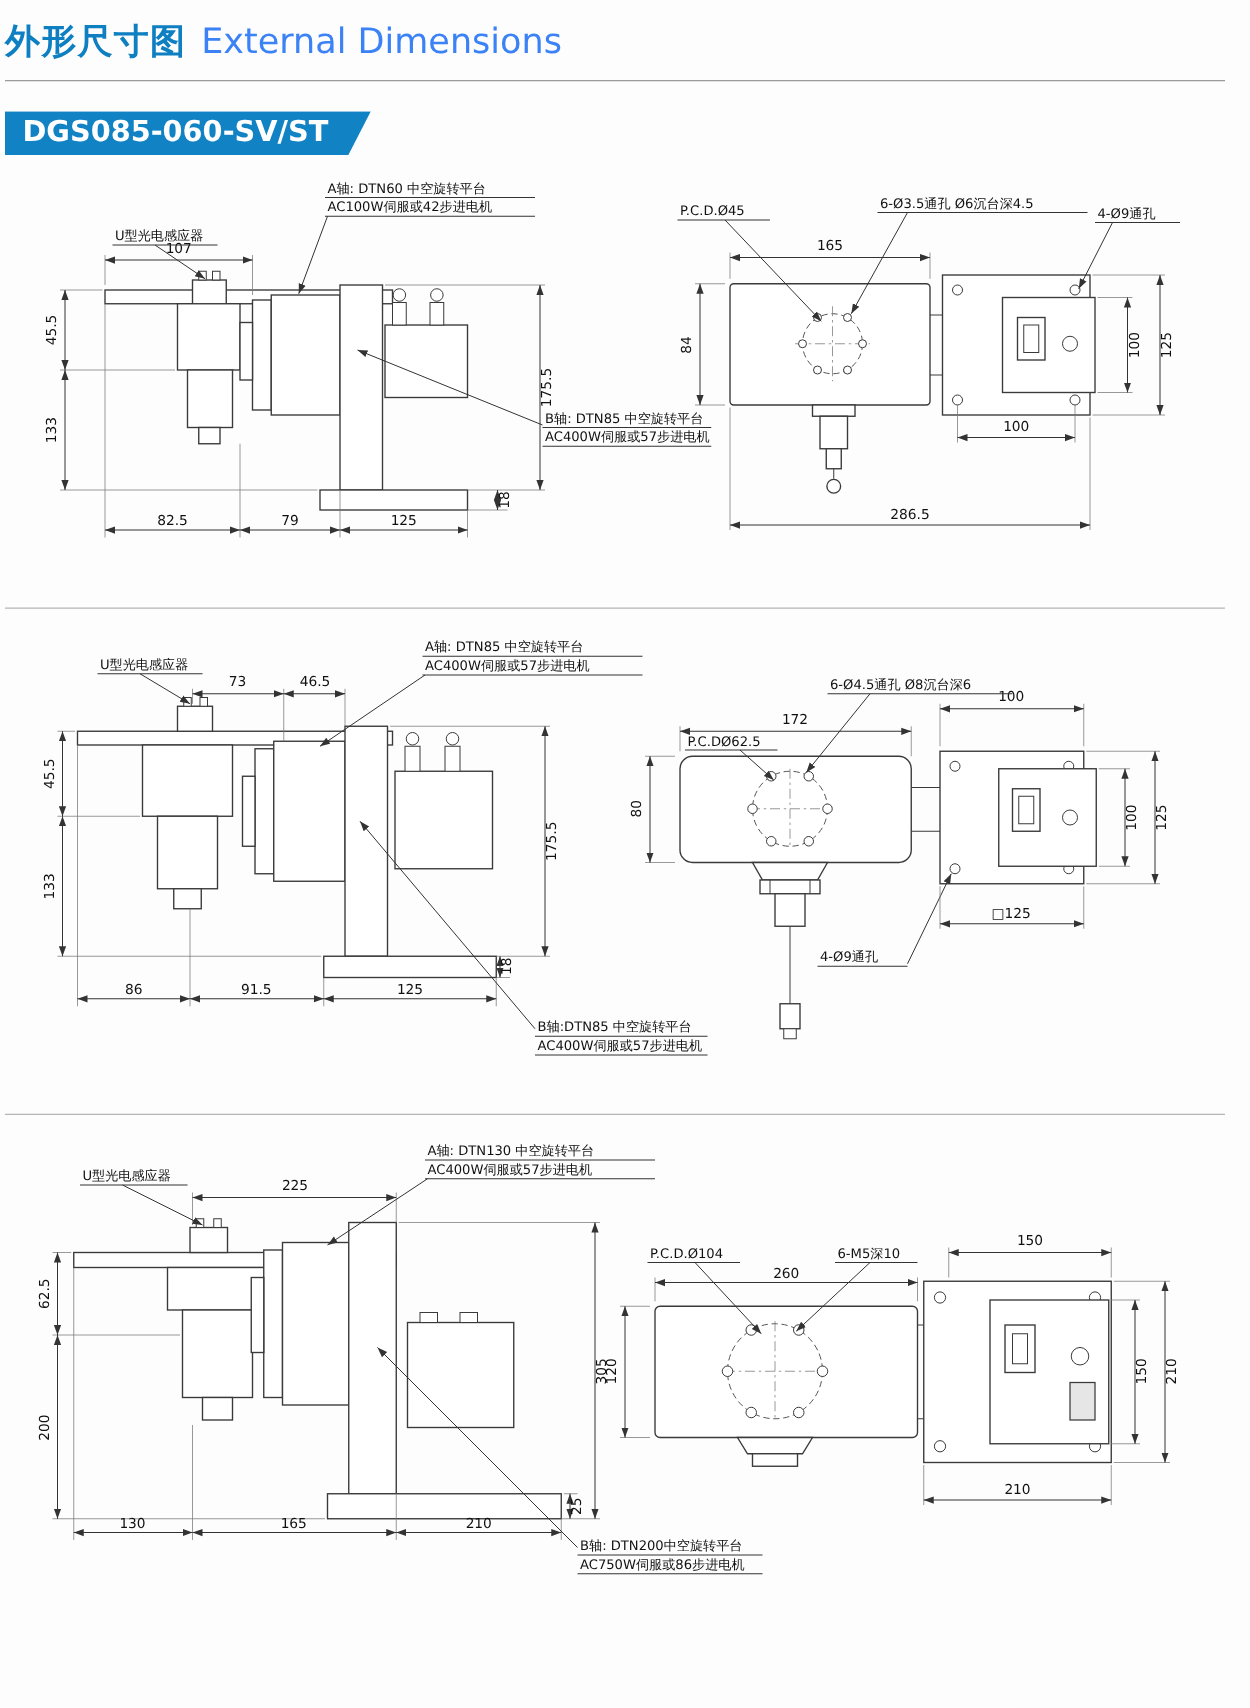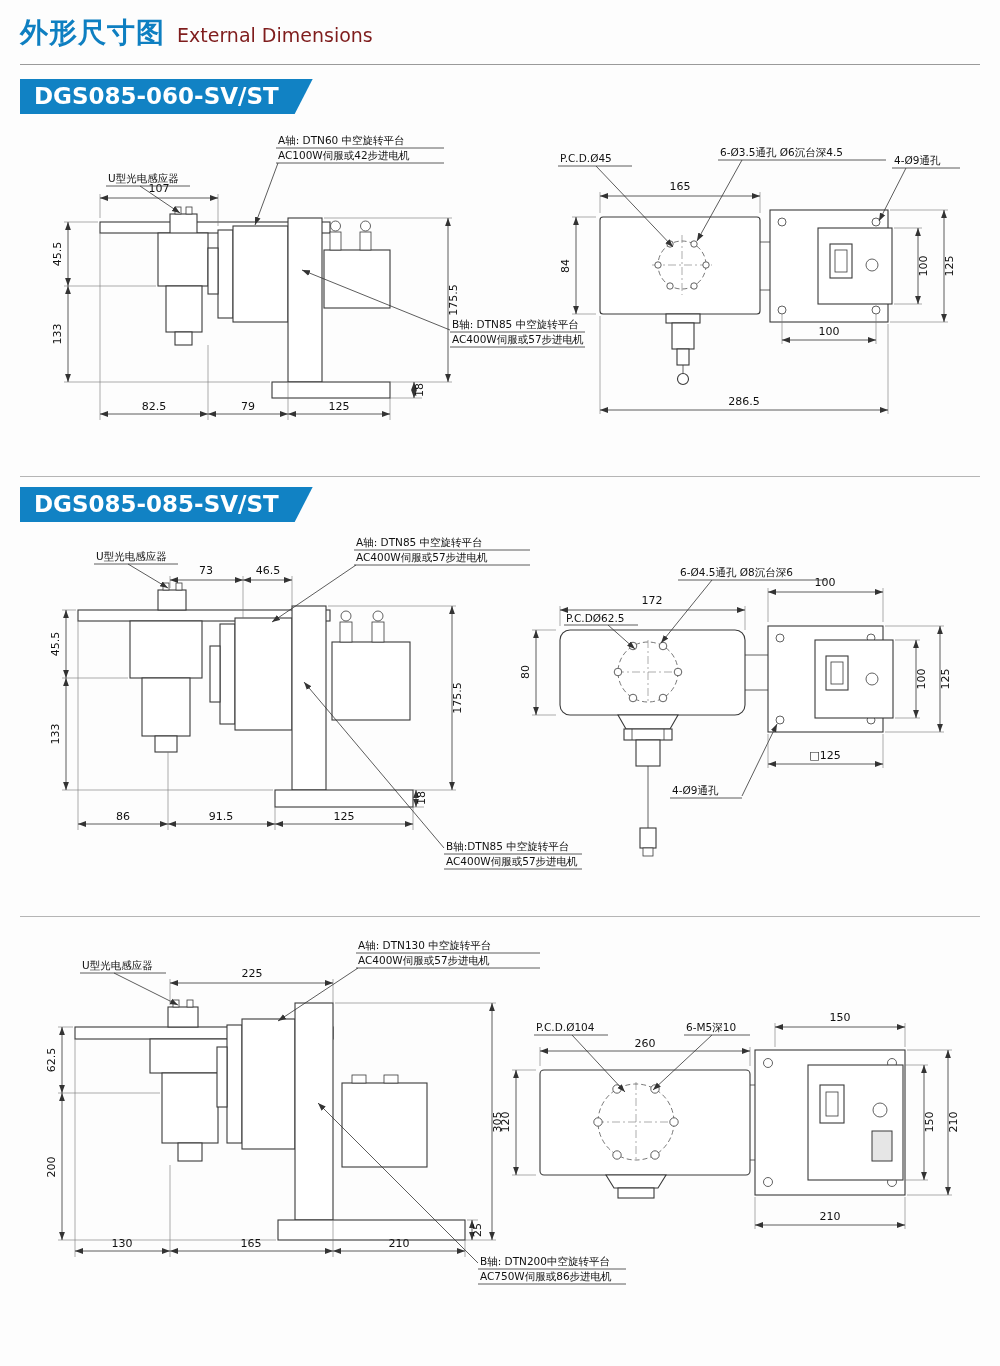--- a/index.html
+++ b/index.html
@@ -1,23 +1,23 @@
 <!DOCTYPE html>
 <html><head>
 <meta charset="utf-8">
 <style>
   html,body { margin:0; padding:0; background:#fff; }
   body { font-family:"DejaVu Sans", sans-serif; color:#111; }
-  .page { width:1000px; min-height:1366px; box-sizing:border-box; padding:14px 20px 10px 20px; background:#fdfdfd; }
+  .page { width:1000px; min-height:1366px; box-sizing:border-box; padding:14px 20px 10px 4px; background:#fdfdfd; }
 
   .page-header { display:flex; align-items:baseline; gap:12px; border-bottom:1px solid #9a9a9a; padding-bottom:12px; }
   .title-zh { font-size:28px; font-weight:bold; color:#0e7fc1; letter-spacing:1px; }
-  .title-en { font-size:19px; font-weight:500; color:#7f1d1d; }
-
-  .section { margin-top:14px; }
+  .title-en { font-size:28px; font-weight:500; color:#3b82f6; }
+
+  .section { margin-top:24px; }
   .section + .section { margin-top:34px; border-top:1px solid #b5b5b5; padding-top:10px; }
 
   .band {
     display:inline-block;
     background:#1182c4;
     color:#fff;
     font-size:23px;
     font-weight:bold;
     padding:4px 34px 5px 14px;
     min-width:235px;
@@ -207,23 +207,20 @@
           <line class="ext" x1="580" y1="194" x2="580" y2="292"></line>
             <line class="ext" x1="868" y1="202" x2="868" y2="292"></line>
           <line class="dl" x1="580" y1="288" x2="868" y2="288"></line>
           <text class="dim" x="724" y="283">286.5</text>
         </g>
       </svg>
     </div>
   </div>
 
   <div class="section">
-    <div class="band">
-      <span>DGS085-085-SV/ST</span>
-    </div>
     <div class="drawing-area">
       <svg width="960" height="352" viewBox="0 0 960 352">
 
         <g>
           <rect class="outline" x="58" y="80" width="252" height="11"></rect>
           <rect class="outline" x="138" y="60" width="28" height="20"></rect>
           <rect class="thin" x="143" y="53" width="6" height="7"></rect>
             <rect class="thin" x="156" y="53" width="6" height="7"></rect>
           <rect class="outline" x="110" y="91" width="72" height="57"></rect>
           <rect class="outline" x="122" y="148" width="48" height="58"></rect>

